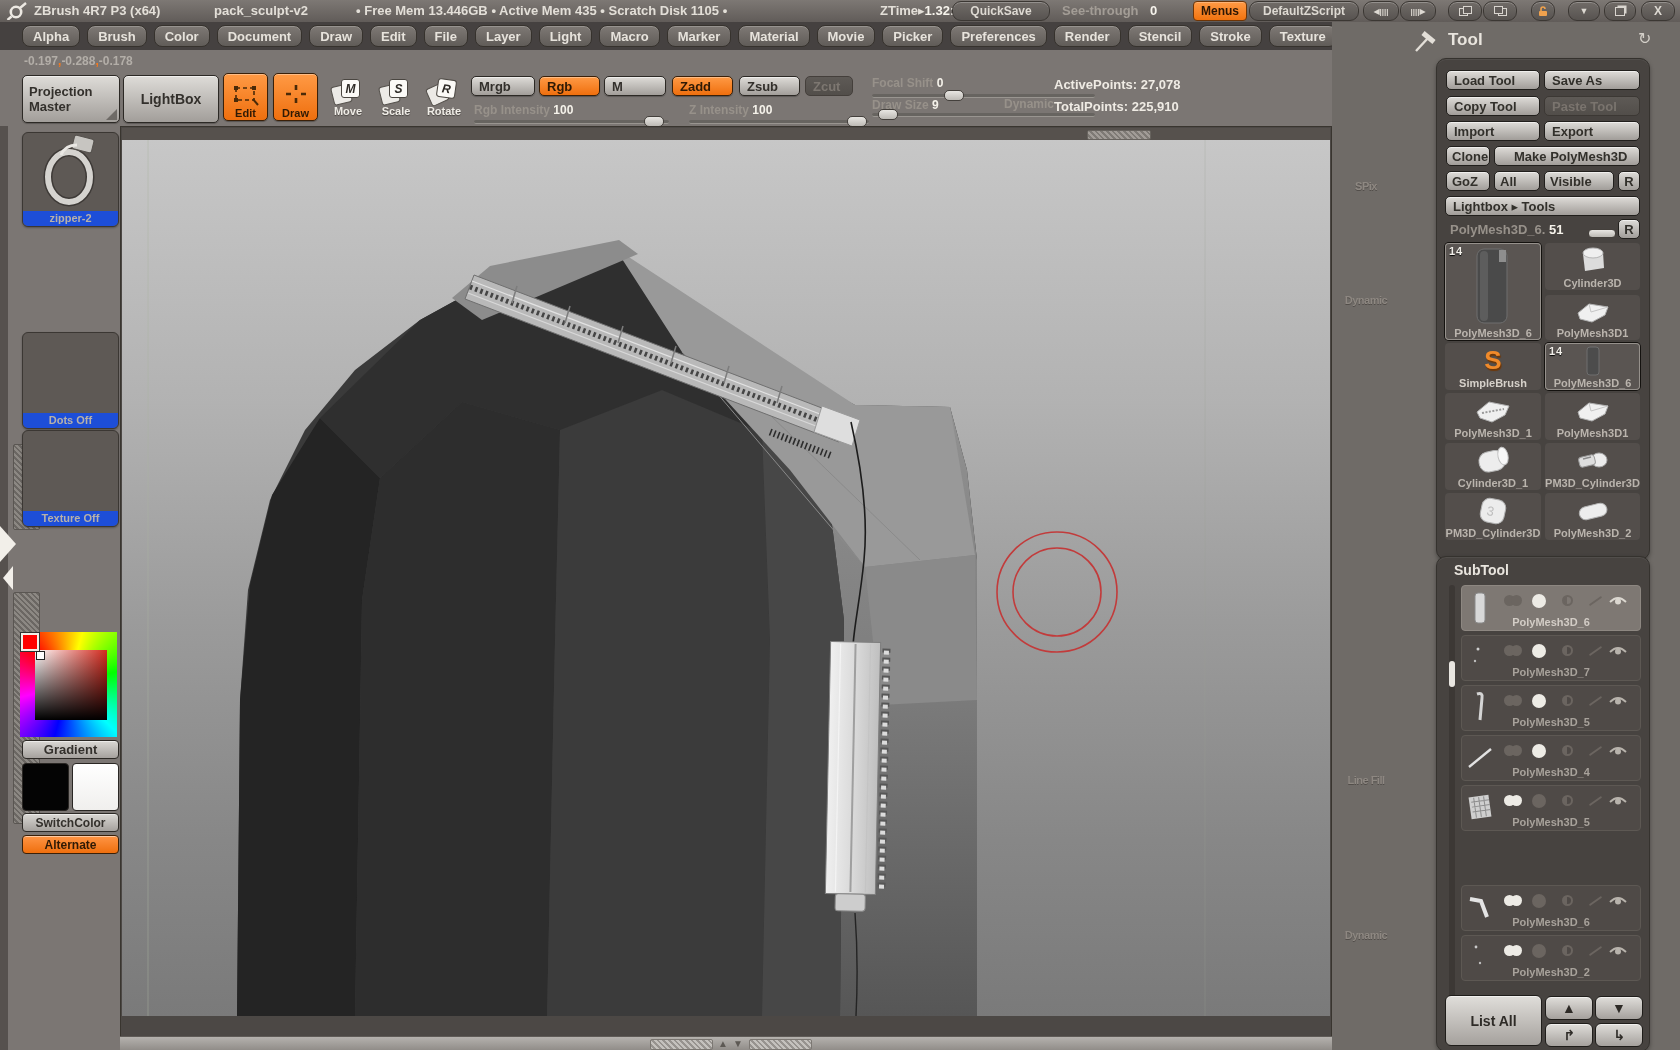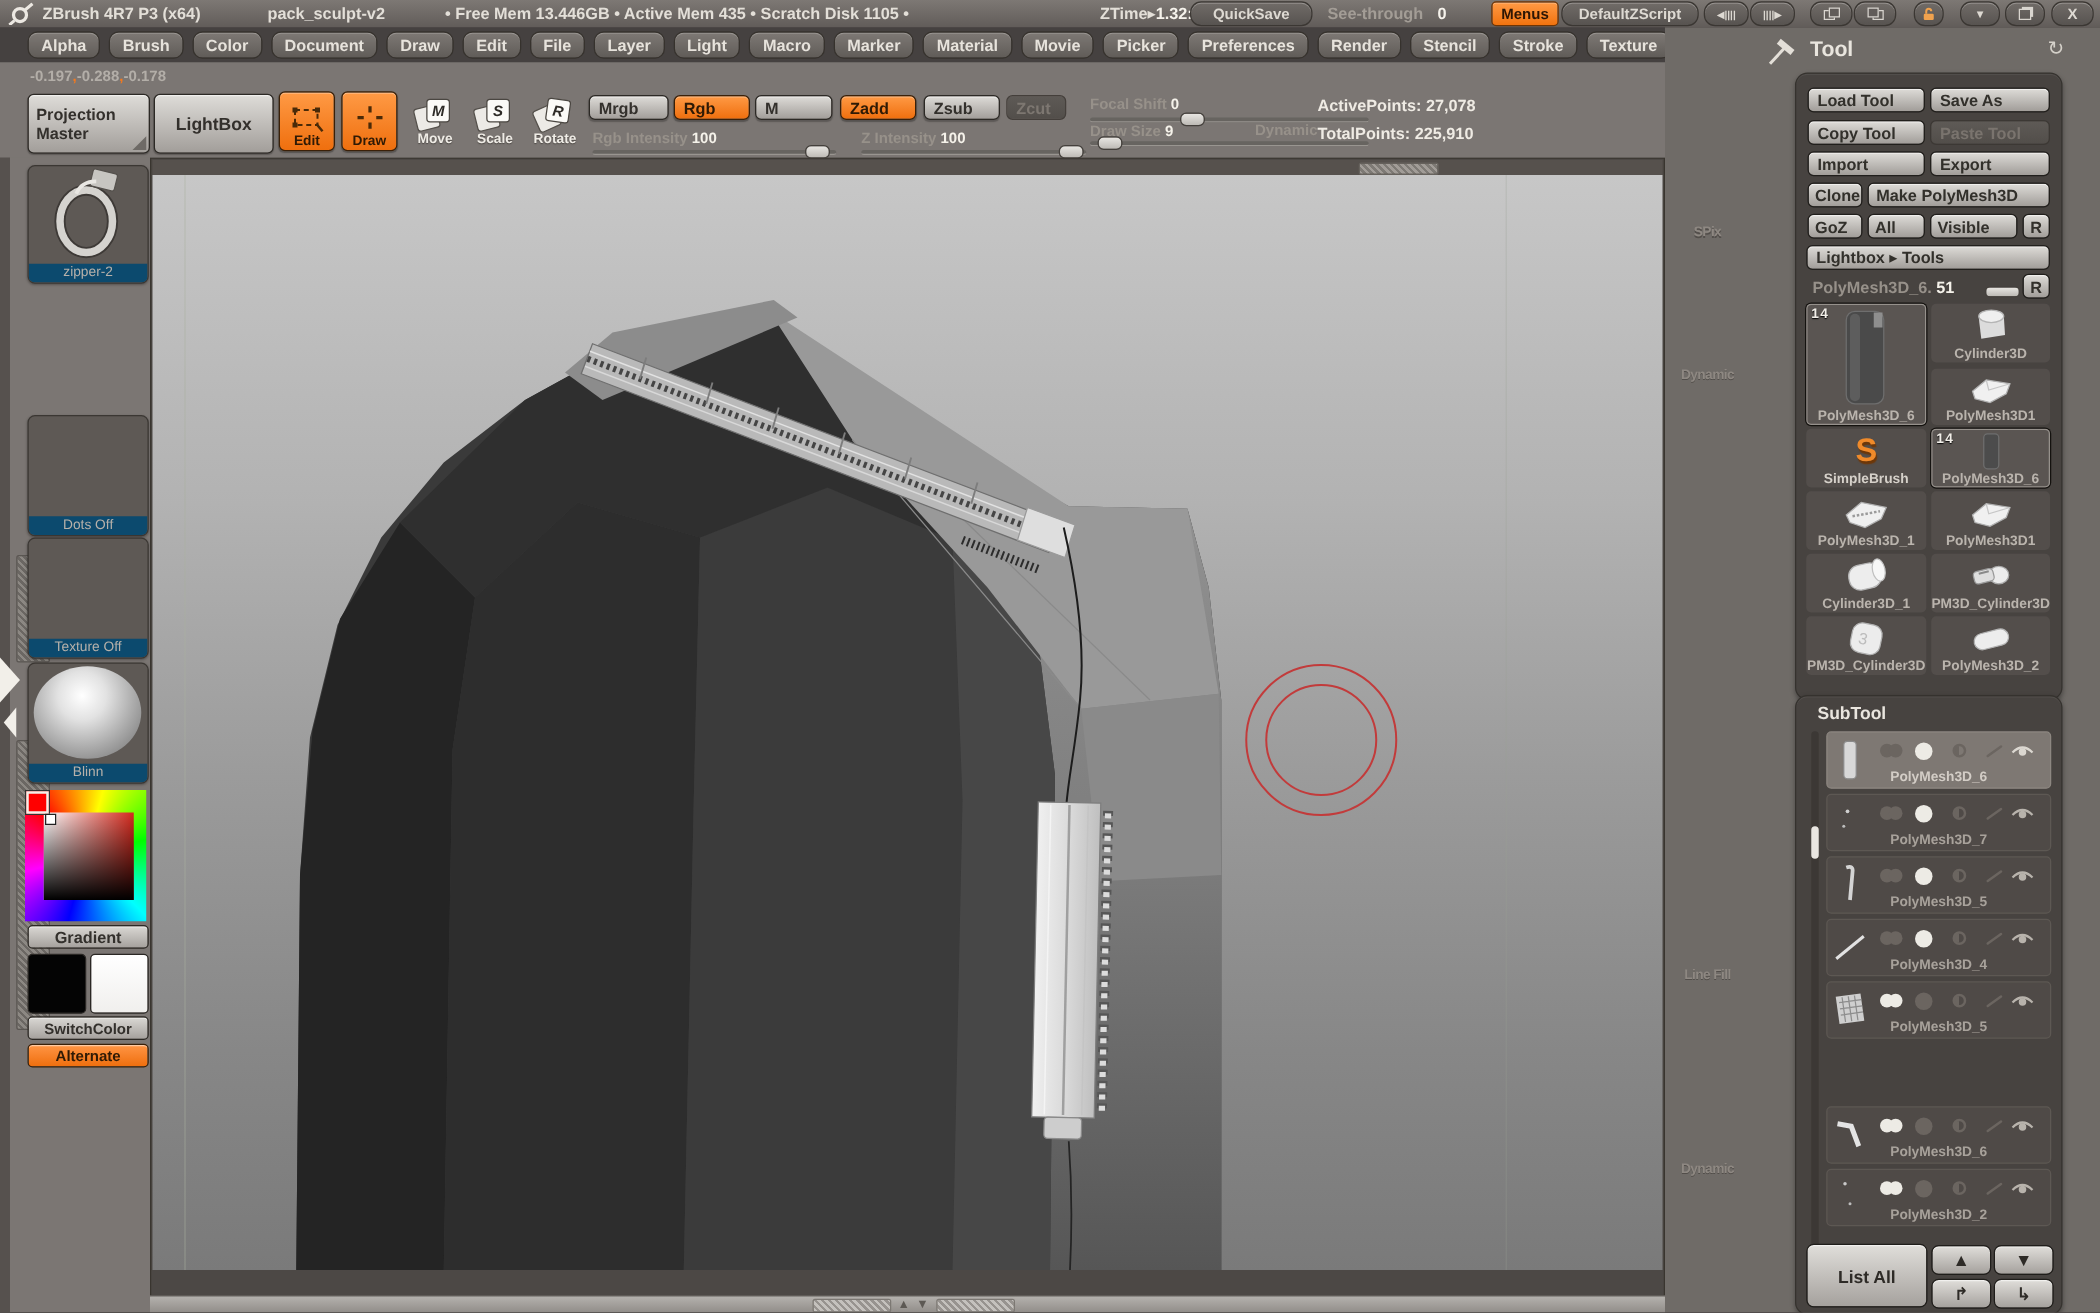--- a/index.html
+++ b/index.html
@@ -44,22 +44,22 @@
     border:1px solid #55514c;border-radius:3px;transform:rotate(-14deg);}
   .mvicon .front{position:absolute;left:13px;top:2px;width:17px;height:17px;background:#fbfaf7;
     border:1px solid #4a4641;border-radius:3px;color:#2e2b27;font-size:12px;font-weight:bold;
     display:flex;align-items:center;justify-content:center;}
   .mvicon .cap{position:absolute;left:0;top:28px;width:100%;text-align:center;font-size:11px;
     font-weight:bold;color:#efece6;text-shadow:0 1px 1px #4a4642;}
   
   #leftbar{position:absolute;left:0;top:126px;width:120px;height:924px;background:#7b7673;}
   .cell{position:absolute;left:22px;width:95px;background:#5e5955;border:1px solid #3b3733;
     border-radius:6px;overflow:hidden;box-shadow:0 1px 2px rgba(0,0,0,.3);}
-  .cell .clabel{position:absolute;left:0;bottom:0;width:100%;height:15px;background:#0c4a6e;
-    color:#b7b1aa;font-size:11px;font-weight:normal;text-align:center;line-height:15px;}
+  .cell .clabel{position:absolute;left:0;bottom:0;width:100%;height:15px;background:#1d4ed8;
+    color:#b7b1aa;font-size:11px;font-weight:bold;text-align:center;line-height:15px;}
   .smallbtn{position:absolute;left:22px;width:95px;height:17px;border-radius:4px;border:1px solid #2c2925;
     background:linear-gradient(#dad8d4,#a5a19d);color:#33302c;font-size:12px;font-weight:bold;
     display:flex;align-items:center;justify-content:center;box-shadow:inset 0 1px 0 rgba(255,255,255,.5);}
   .smallbtn.org{background:linear-gradient(#ff9545,#ef6f0e);color:#2f1a05;border-color:#3a2008;}
   .texstrip{position:absolute;left:13px;width:25px;background:
     repeating-linear-gradient(45deg,#8c8883 0 2px,#6b6763 2px 4px);border:1px solid #5a5652;border-radius:2px;}
   
   #viewport{position:absolute;left:120px;top:126px;width:1212px;height:924px;background:#4c4845;
     box-shadow:inset 0 0 0 1px #39352f;}
   #vp-top{position:absolute;left:2px;top:2px;width:1208px;height:12px;background:#56514d;}
@@ -308,24 +308,20 @@
 
 
     <div class="cell" style="top:206px;height:95px">
       <span class="clabel">Dots  Off</span>
     </div>
 
     <div class="cell" style="top:304px;height:95px">
       <span class="clabel">Texture  Off</span>
     </div>
 
-    <div class="cell" style="top:404px;height:95px">
-      <div class="abs" style="left:4px;top:2px;width:86px;height:74px;border-radius:50%;background:radial-gradient(circle at 45% 32%,#ffffff,#e2e2e2 28%,#a8a8a8 62%,#7d7d7d 88%,#717171)"></div>
-      <span class="clabel">Blinn</span>
-    </div>
 
     <div class="abs" style="left:20px;top:506px;width:97px;height:105px;background:conic-gradient(from 315deg,#ff0000,#ffff00,#00ff00,#00ffff,#0000ff,#ff00ff,#ff0000)">
       <div class="abs" style="left:15px;top:18px;width:72px;height:70px;background:linear-gradient(to bottom,rgba(0,0,0,0),#000),linear-gradient(to right,#ffffff,#d42a1e)"></div>
       <div class="abs" style="left:1px;top:1px;width:14px;height:14px;background:#ff0000;border:2px solid #f2efe9;box-shadow:0 0 0 1px #333"></div>
       <div class="abs" style="left:16px;top:19px;width:7px;height:7px;background:#fff;border:1px solid #222"></div>
     </div>
     <div class="smallbtn" style="top:614px;font-size:13px">Gradient</div>
     <div class="abs" style="left:22px;top:637px;width:45px;height:46px;background:#040404;border:1px solid #2a2724;border-radius:4px"></div>
     <div class="abs" style="left:72px;top:637px;width:45px;height:46px;background:linear-gradient(#ffffff,#f0efed);border:1px solid #2a2724;border-radius:4px"></div>
     <div class="smallbtn" style="top:687px">SwitchColor</div>
@@ -532,21 +528,21 @@
 
     <div class="panelbox" style="left:104px;top:36px;width:212px;height:500px"></div>
 
     <div class="pbtn" style="left:114px;top:48px;width:94px">Load Tool</div>
     <div class="pbtn" style="left:212px;top:48px;width:96px">Save As</div>
     <div class="pbtn" style="left:114px;top:74px;width:94px">Copy Tool</div>
     <div class="pbtn dis" style="left:212px;top:74px;width:96px">Paste Tool</div>
     <div class="pbtn" style="left:114px;top:99px;width:94px">Import</div>
     <div class="pbtn" style="left:212px;top:99px;width:96px">Export</div>
     <div class="pbtn" style="left:114px;top:124px;width:44px;padding-left:5px">Clone</div>
-    <div class="pbtn" style="left:162px;top:124px;width:146px;padding-left:6px">Make PolyMesh3D</div>
+    <div class="pbtn" style="left:162px;top:124px;width:146px;padding-left:19px">Make PolyMesh3D</div>
     <div class="pbtn" style="left:114px;top:149px;width:44px;padding-left:5px">GoZ</div>
     <div class="pbtn" style="left:162px;top:149px;width:46px;padding-left:5px">All</div>
     <div class="pbtn" style="left:212px;top:149px;width:70px;padding-left:5px">Visible</div>
     <div class="pbtn ctr" style="left:286px;top:149px;width:22px">R</div>
     <div class="pbtn" style="left:113px;top:174px;width:195px">Lightbox ▸ Tools</div>
 
     <span class="lbl" style="left:118px;top:200px;font-size:13px">
       <span>PolyMesh3D_6.</span> <span class="v">51</span>
     </span>
     <div class="spixpill" style="left:256px;top:207px;width:26px"></div>

